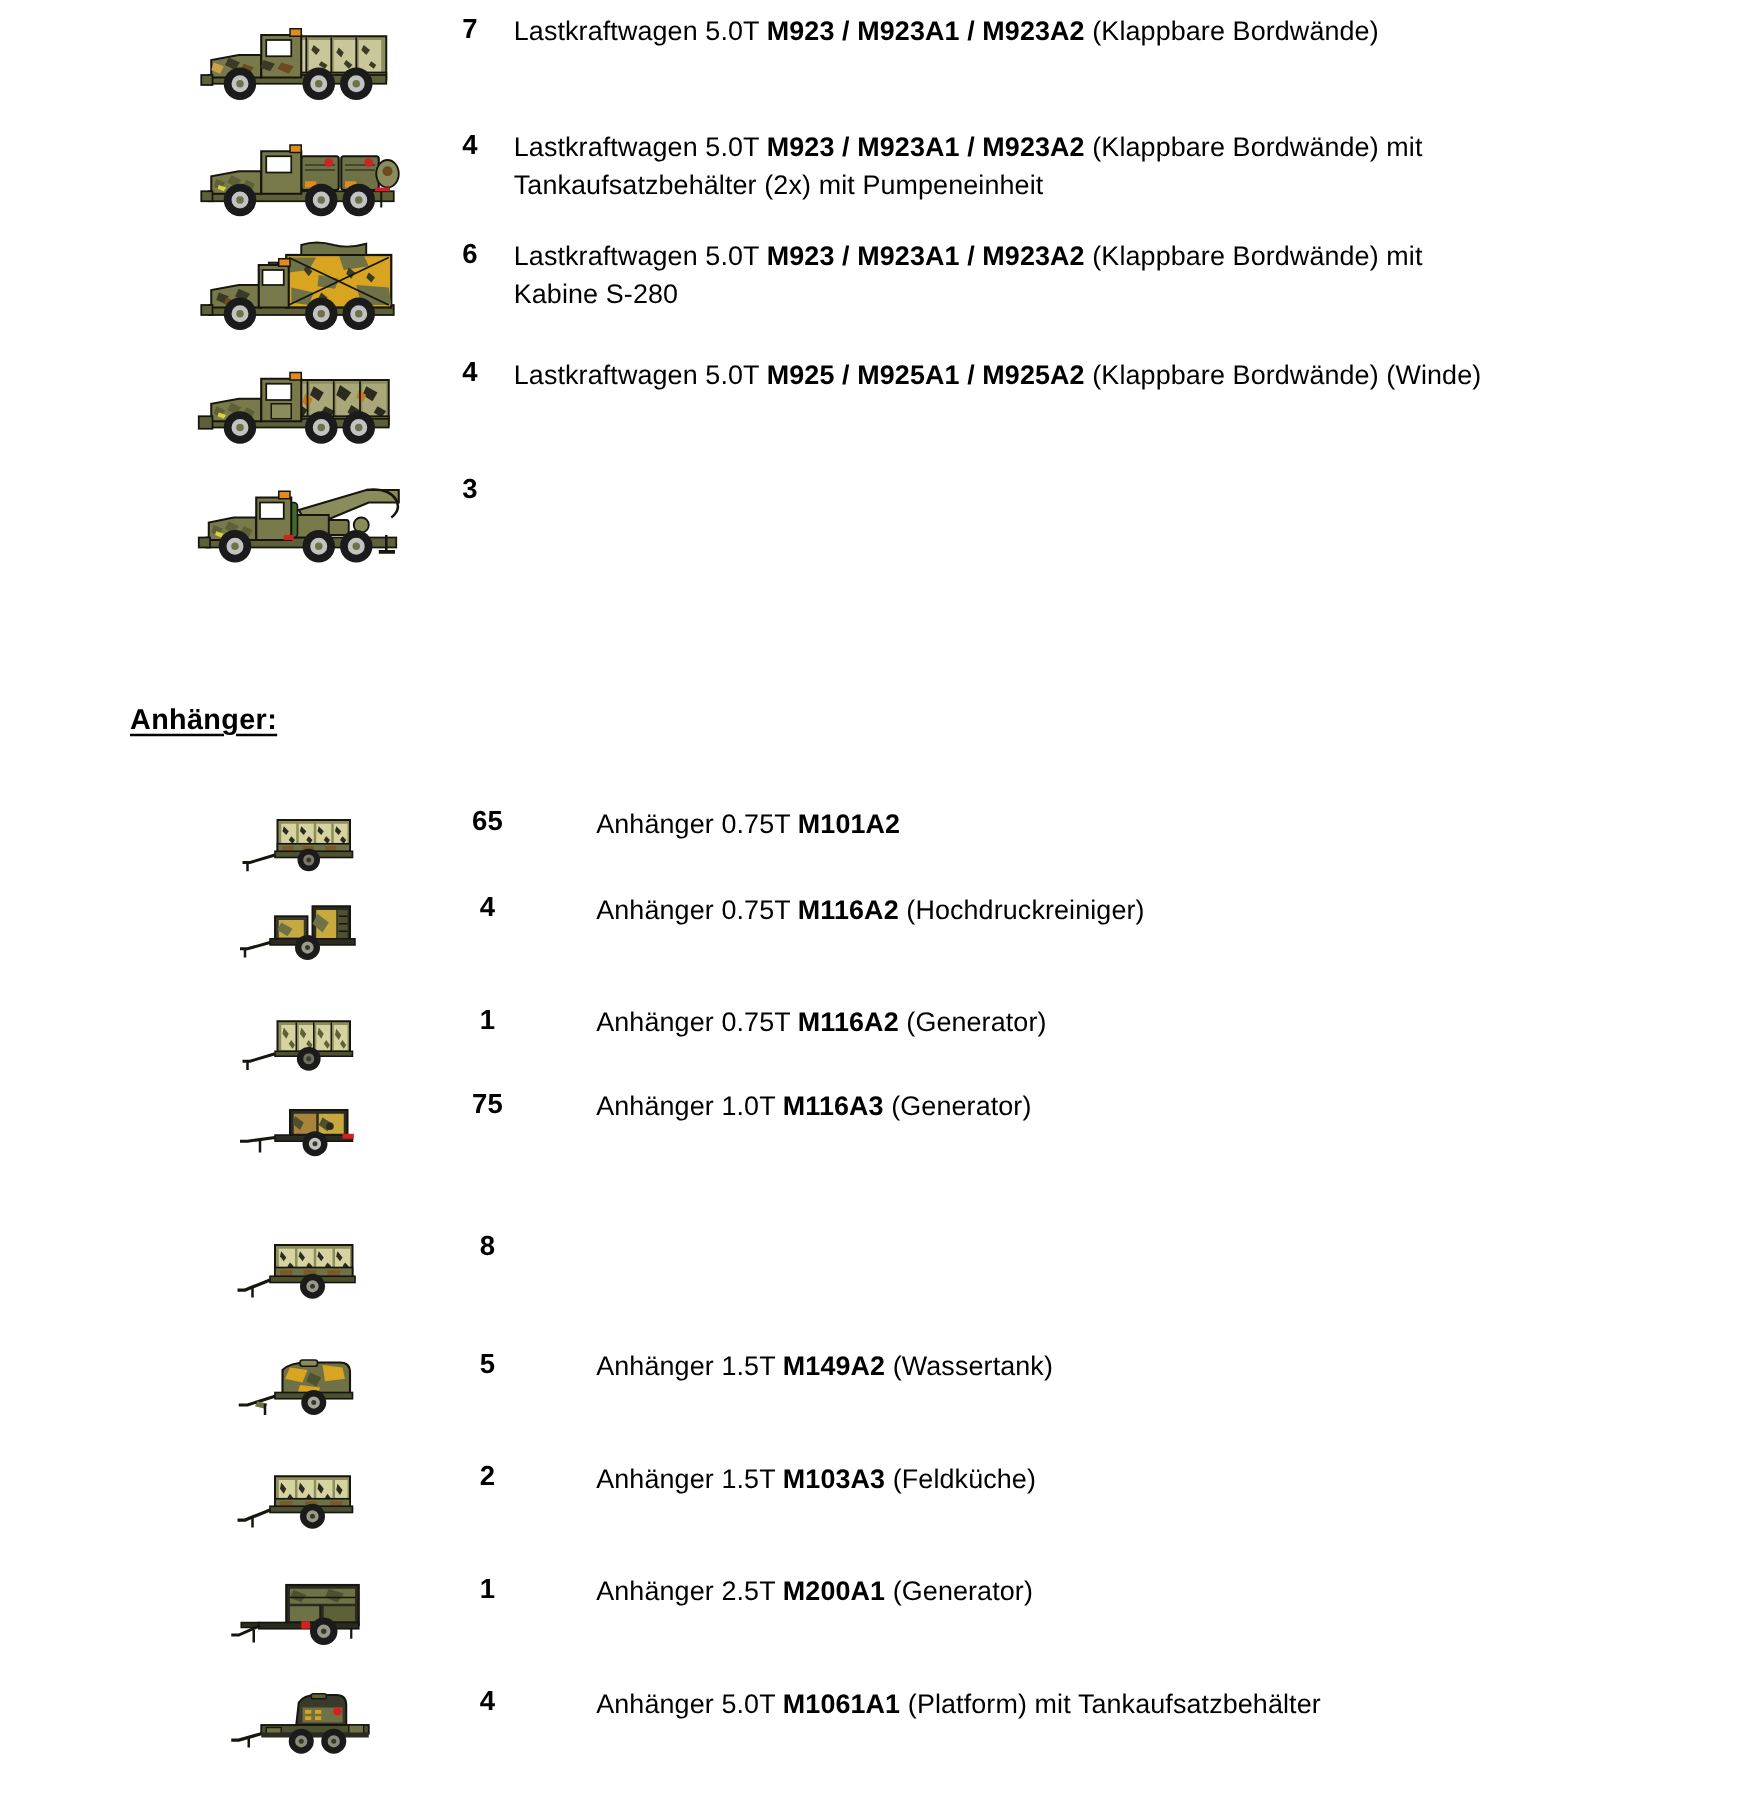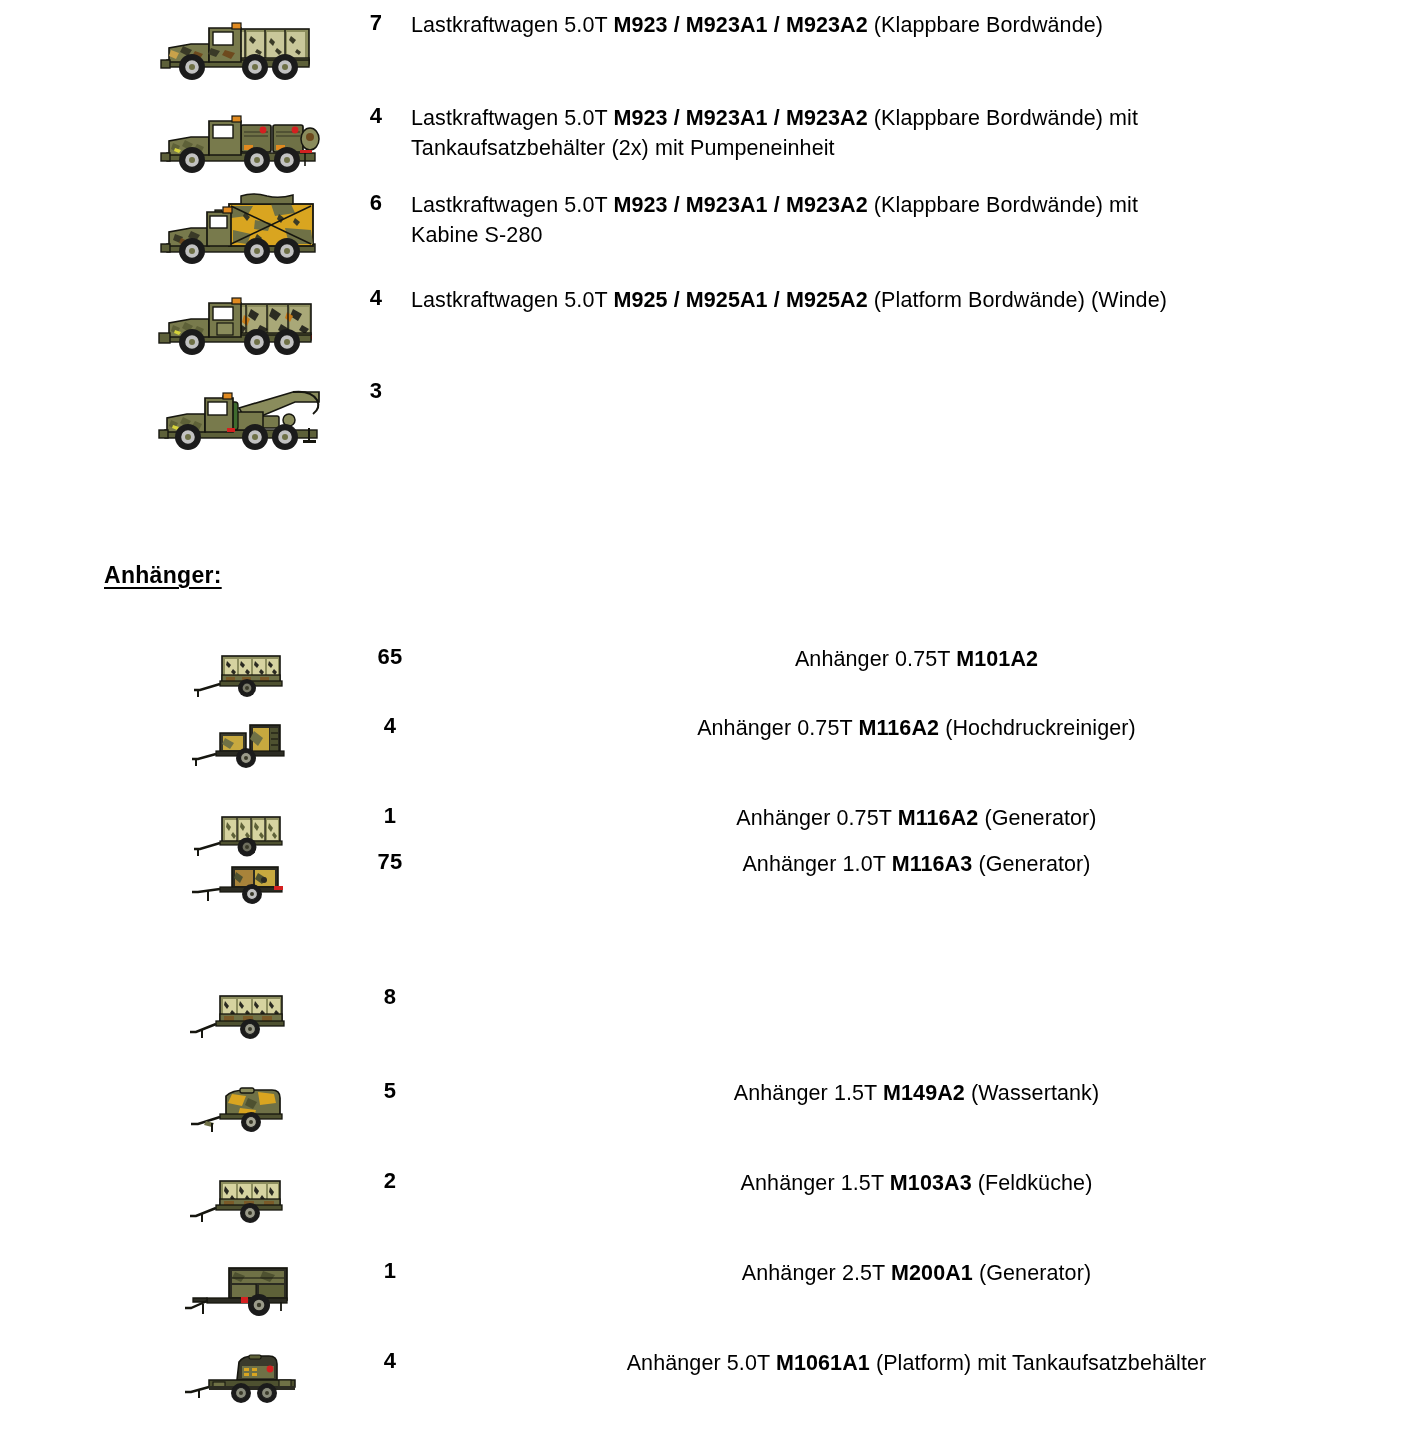--- a/index.html
+++ b/index.html
@@ -54,21 +54,21 @@
   .cell-desc b { font-weight: bold; }
 
   
   .truck-row .cell-icon  { width: 185px; margin-left: 140px; }
   .truck-row .cell-qty   { width: 70px;  margin-left: 16px; }
   .truck-row .cell-desc  { padding-right: 60px; }
 
   
   .trailer-row .cell-icon { width: 135px; margin-left: 180px; }
   .trailer-row .cell-qty  { width: 70px;  margin-left: 40px; }
-  .trailer-row .cell-desc { margin-left: 52px; padding-right: 49px; text-align: center; }
+  .trailer-row .cell-desc { margin-left: 52px; padding-right: 49px; }
 
   
   .section-heading {
     position: absolute;
     left: 104px;
     font-size: 23px;
     font-weight: bold;
     text-decoration: underline;
     text-underline-offset: 4px;
     letter-spacing: 0.3px;
@@ -314,21 +314,21 @@
           <circle cx="112" cy="57" r="13" fill="#1b1b1b"></circle>
             <circle cx="112" cy="57" r="7.5" fill="#c2c2c2" stroke="#1b1b1b" stroke-width="1.4"></circle>
             <circle cx="112" cy="57" r="3" fill="#6f7146"></circle>
           <circle cx="142" cy="57" r="13" fill="#1b1b1b"></circle>
             <circle cx="142" cy="57" r="7.5" fill="#c2c2c2" stroke="#1b1b1b" stroke-width="1.4"></circle>
             <circle cx="142" cy="57" r="3" fill="#6f7146"></circle>
         </g>
       </svg>
     </div>
     <div class="cell-qty">4</div>
-    <div class="cell-desc"><span class="sp">Lastkraftwagen 5.0T </span><b>M925 / M925A1 / M925A2</b><span class="sp"> (Platform Bordwände) (Winde)</span></div>
+    <div class="cell-desc"><span class="sp">Lastkraftwagen 5.0T </span><b>M925 / M925A1 / M925A2</b><span class="sp"> (Klappbare Bordwände) (Winde)</span></div>
   </div>
 
   <div class="row truck-row" style="top:378px;">
     <div class="cell-icon">
       <svg width="180" height="78" viewBox="0 0 180 78" aria-hidden="true">
         <rect x="22" y="52" width="152" height="8" fill="#5d6039" stroke="#16160f" stroke-width="1.4"></rect>
 
         <path d="M96 30 L150 14 L176 14 L176 24 L152 24 L104 44 Z" fill="#8a8c5c" stroke="#16160f" stroke-width="1.7"></path>
         <path d="M150 14 q18 -2 24 8 q4 8 -4 14" fill="none" stroke="#16160f" stroke-width="2"></path>
         <rect x="118" y="38" width="18" height="12" rx="2" fill="#787a4c" stroke="#16160f" stroke-width="1.5"></rect>
@@ -469,21 +469,21 @@
         <line x1="8" y1="46" x2="8" y2="53" stroke="#16160f" stroke-width="2"></line>
         <circle cx="57" cy="44" r="9.5" fill="#1b1b1b"></circle>
         <circle cx="57" cy="44" r="5" fill="#6e6e5e" stroke="#1b1b1b" stroke-width="1.2"></circle>
         <circle cx="57" cy="44" r="2" fill="#3a3a2a"></circle>
       </svg>
     </div>
     <div class="cell-qty">1</div>
     <div class="cell-desc"><span class="sp">Anhänger 0.75T </span><b>M116A2</b><span class="sp"> (Generator)</span></div>
   </div>
 
-  <div class="row trailer-row" style="top:849px;">
+  <div class="row trailer-row" style="top:870px;">
     <div class="cell-icon">
       <svg width="115" height="58" viewBox="0 0 115 58" aria-hidden="true">
         <rect x="42" y="18" width="46" height="22" fill="#2b2b22" stroke="#16160f" stroke-width="1.6"></rect>
         <rect x="45" y="21" width="18" height="16" fill="#a8833a"></rect>
         <rect x="65" y="21" width="20" height="16" fill="#c7a93f"></rect>
         <path d="M46 23 l7 5 -3 6 -6 -5z" fill="#4e5130"></path>
         <path d="M68 24 l8 5 -4 6 -7 -5z" fill="#4e5130"></path>
         <circle cx="74" cy="31" r="3" fill="#2b2b22"></circle>
         <rect x="30" y="38" width="62" height="5" fill="#2b2b22" stroke="#16160f" stroke-width="1.2"></rect>
         <rect x="84" y="37" width="9" height="4" fill="#d42020"></rect>

